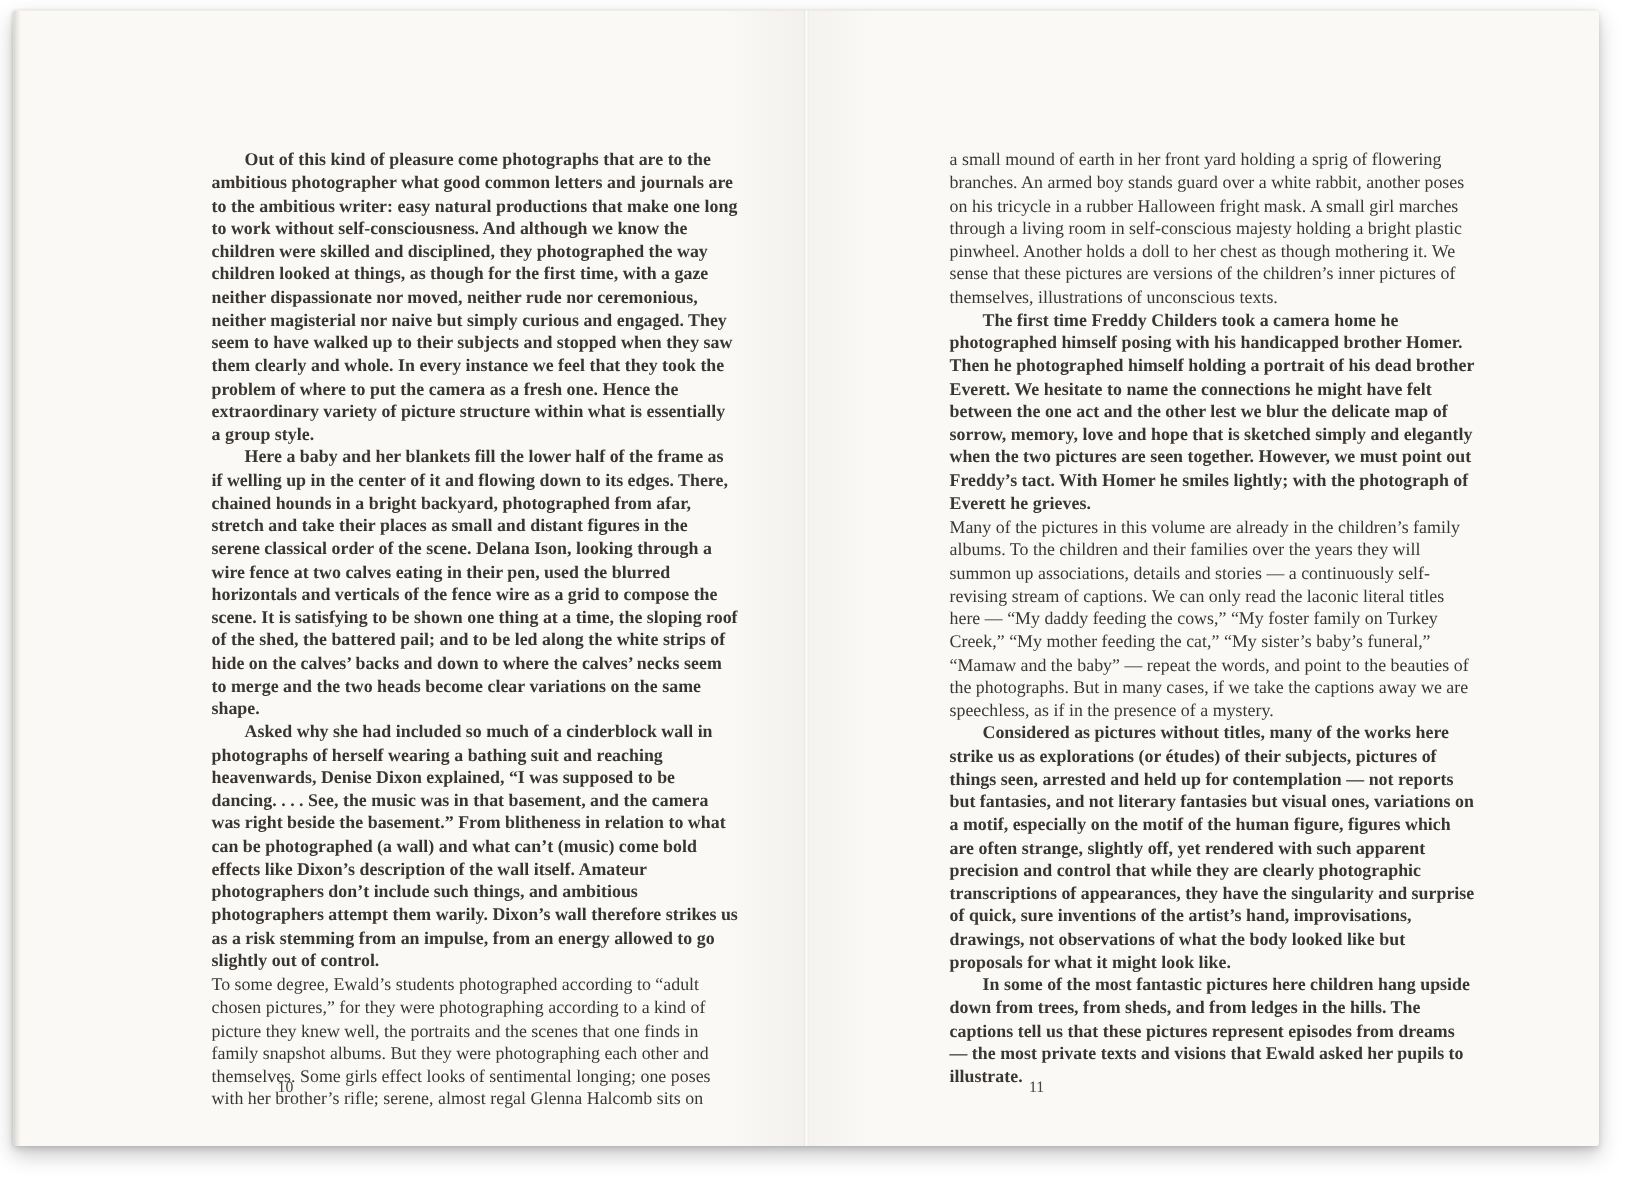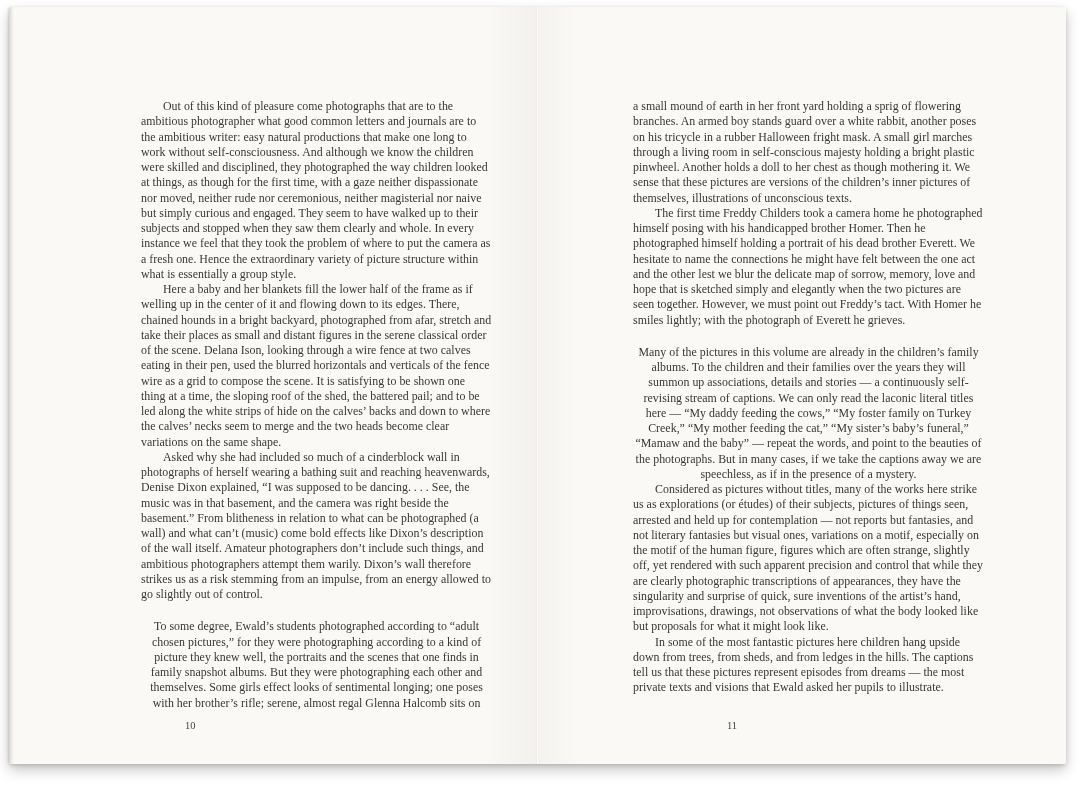--- a/index.html
+++ b/index.html
@@ -71,32 +71,32 @@
     width: 351px;
     font-size: 11.9px;
     line-height: 15.25px;
     color: #3a3733;
     letter-spacing: 0.02px;
     text-align: left;
   }
   .page-text-left  { left: 132px; }
   .page-text-right { left: 624px; }
   .page-text p { margin: 0; }
-  .page-text p.indent { text-indent: 22px; }
-  .page-text p.spaced { margin-top: 17px; text-align: center; }
+  .page-text p.indent { text-indent: 22px; font-weight: bold; }
+  .page-text p.spaced { margin-top: 1px; }
   .pagenum {
     position: absolute;
     top: 713px;
     font-size: 10.5px;
     line-height: 12px;
     color: #46433e;
     margin-left: 43px;
   }
   .pagenum-left  { left: 133px; }
-  .pagenum-right { left: 675px; text-align: center; }
+  .pagenum-right { left: 634px; text-align: center; }
 </style>
 </head>
 <body>
 
 <div class="stage">
   <div class="book">
     <div class="book-left-edge"></div>
     <div class="left-page"></div>
     <div class="right-page"></div>
     <div class="gutter"></div>

